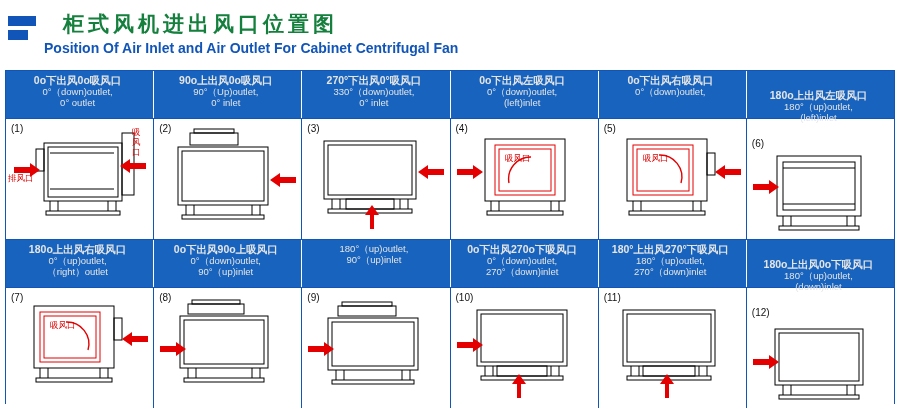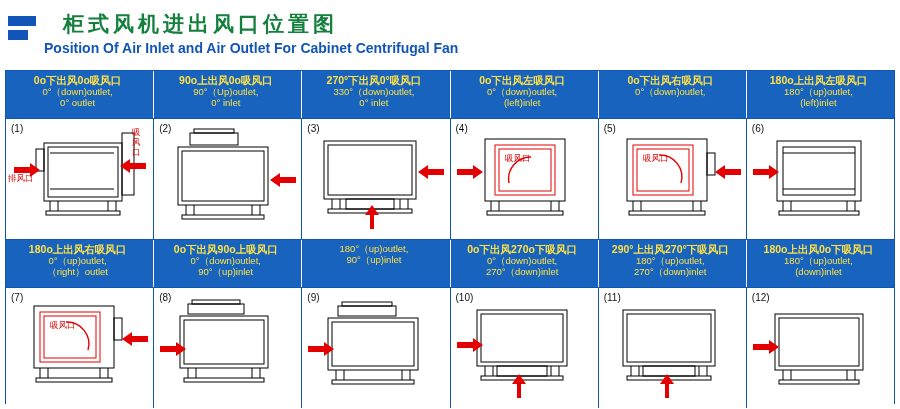--- a/index.html
+++ b/index.html
@@ -31,23 +31,23 @@
   .grid{position:absolute;left:5px;top:70px;width:890px;height:334px;border:1px solid #1155b8;box-sizing:border-box;}
   .row{display:flex;width:100%;}
   .rowcap{height:47px;background:#1763be;}
   .rowfig{height:120px;background:#ffffff;}
   .cell{
     box-sizing:border-box;
     border-right:1px solid #1155b8;
     position:relative;
     flex:1 1 0;
   }
-  .cell:last-child{border-right:none;}
+  .cell:last-child{border-right:none;margin-top:15px;}
   .rowcap .cell{
-    color:#fde047;
+    color:#e5e5e5;
     padding:3px 5px 0 1px;
     border-right:1px solid #ffffff;
   }
   .rowcap .cell:last-child{border-right:none;}
   .cap-t{font-size:10.5px;font-weight:bold;line-height:12px;text-align:center;white-space:nowrap;}
   .cap-l{font-size:9.5px;line-height:11px;text-align:center;white-space:nowrap;}
   .rowfig{border-top:1px solid #1155b8;border-bottom:1px solid #1155b8;}
   .rowfig.last{border-bottom:none;}
   .idx{position:absolute;left:5px;top:4px;font-size:10px;color:#111;font-weight:normal;}
 
@@ -231,21 +231,21 @@
       <div class="cell">
         <div class="cap-l">180°（up)outlet,</div>
         <div class="cap-l">90°（up)inlet</div>
       </div>
       <div class="cell">
         <div class="cap-t">0o下出风270o下吸风口</div>
         <div class="cap-l">0°（down)outlet,</div>
         <div class="cap-l">270°（down)inlet</div>
       </div>
       <div class="cell">
-        <div class="cap-t">290°上出风270°下吸风口</div>
+        <div class="cap-t">180°上出风270°下吸风口</div>
         <div class="cap-l">180°（up)outlet,</div>
         <div class="cap-l">270°（down)inlet</div>
       </div>
       <div class="cell">
         <div class="cap-t">180o上出风0o下吸风口</div>
         <div class="cap-l">180°（up)outlet,</div>
         <div class="cap-l">(down)inlet</div>
       </div>
     </div>
 

